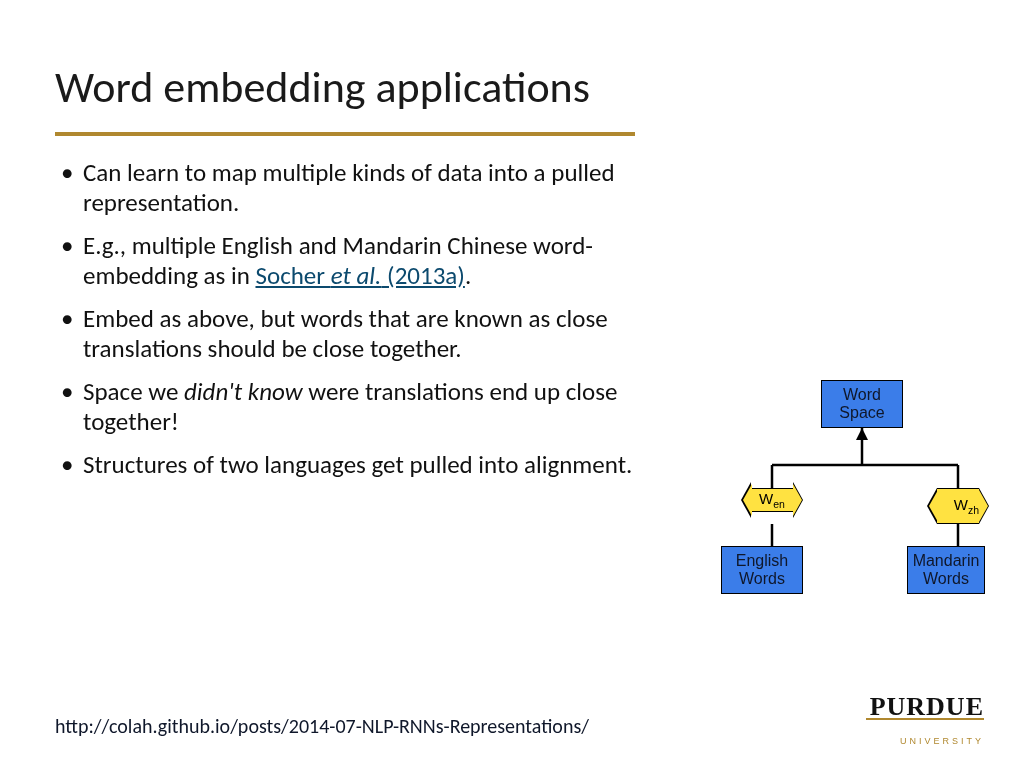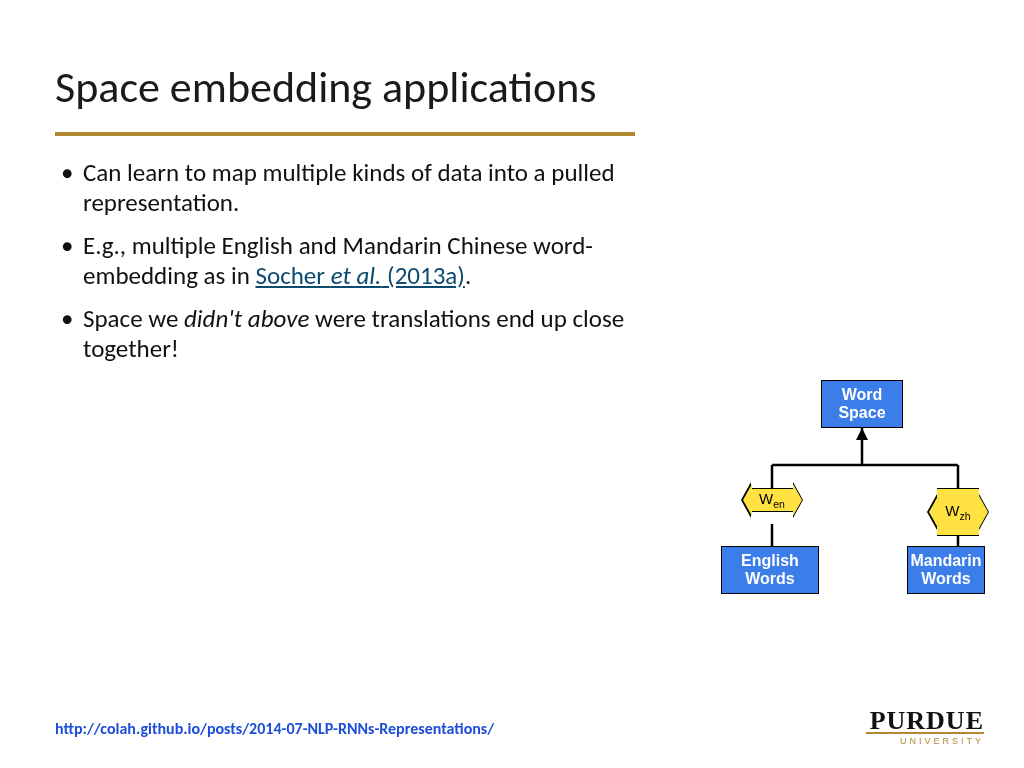--- a/index.html
+++ b/index.html
@@ -56,23 +56,22 @@
     color: #0c4a6e;
     text-decoration: underline;
     font-style: italic;
   }
   .link .nonitalic { font-style: normal; }
   .didnt { font-style: italic; }
   .footer-url {
     position: absolute;
     left: 55px;
     bottom: 30px;
-    font-size: 16px;
-    color: #1d4ed8;
-    font-weight: bold;
+    font-size: 20px;
+    color: #0f172a;
   }
   .logo {
     position: absolute;
     right: 40px;
     bottom: 22px;
     text-align: right;
   }
   .logo .p-name {
     font-family: "Times New Roman", serif;
     font-weight: 700;
@@ -80,86 +79,88 @@
     letter-spacing: 1px;
     color: #111;
     line-height: 0.9;
   }
   .logo .p-univ {
     font-family: Arial, sans-serif;
     font-size: 9px;
     letter-spacing: 3px;
     color: #b0882f;
     border-top: 2px solid #b0882f;
-    padding-top: 2px;
+    padding-top: 16px;
     margin-top: 0px;
     width: 118px;
   }
   .diagram {
     position: absolute;
     right: 18px;
     top: 380px;
     width: 285px;
     height: 230px;
   }
   .box {
     position: absolute;
     border: 1.5px solid #000;
     display: flex;
     align-items: center;
     justify-content: center;
     font-family: Arial, sans-serif;
     text-align: center;
   }
-  .bluebox { background: #3b7de9; color: #ffffff; font-weight: bold; }
+  .bluebox { background: #3b7de9; color: #0f172a; }
   .ws { left: 100px; top: 0; width: 82px; height: 48px; font-size: 16px; line-height: 1.1; }
-  .eng { left: 0; top: 166px; width: 98px; height: 48px; font-size: 16px; line-height: 1.1; }
+  .eng { left: 0; top: 166px; width: 82px; height: 48px; font-size: 16px; line-height: 1.1; }
   .man { left: 186px; top: 166px; width: 78px; height: 48px; font-size: 16px; line-height: 1.1; }
   .yellowhex {
     position: absolute;
     background: #ffe241;
     border-top: 1.5px solid #000;
     border-bottom: 1.5px solid #000;
     display: flex; align-items: center; justify-content: center;
     font-family: Arial, sans-serif; font-size: 15px;
   }
   .yellowhex .tri-l, .yellowhex .tri-r {
     position: absolute; width: 0; height: 0;
     border-top: 18px solid transparent;
     border-bottom: 18px solid transparent;
   }
   .yh-en { left: 30px; top: 108px; width: 42px; height: 24px; }
-  .yh-zh { left: 216px; top: 108px; width: 42px; height: 48px; }
+  .yh-zh { left: 216px; top: 108px; width: 42px; height: 36px; justify-content: flex-end; }
   .yh-en .tri-l { left: -10px; border-right: 10px solid #000; }
   .yh-en .tri-l::after { content:''; position:absolute; left:1.5px; top:-16.5px; border-top:16.5px solid transparent; border-bottom:16.5px solid transparent; border-right:9px solid #ffe241; }
   .yh-en .tri-r { right: -10px; border-left: 10px solid #000; }
   .yh-en .tri-r::after { content:''; position:absolute; right:1.5px; top:-16.5px; border-top:16.5px solid transparent; border-bottom:16.5px solid transparent; border-left:9px solid #ffe241; }
   .yh-zh .tri-l { left: -10px; border-right: 10px solid #000; }
   .yh-zh .tri-l::after { content:''; position:absolute; left:1.5px; top:-16.5px; border-top:16.5px solid transparent; border-bottom:16.5px solid transparent; border-right:9px solid #ffe241; }
   .yh-zh .tri-r { right: -10px; border-left: 10px solid #000; }
   .yh-zh .tri-r::after { content:''; position:absolute; right:1.5px; top:-16.5px; border-top:16.5px solid transparent; border-bottom:16.5px solid transparent; border-left:9px solid #ffe241; }
   sub { font-size: 0.7em; }
 </style>
 </head>
 <body>
 
 <div class="slide">
 
-  <div class="title">Space embedding applications</div>
+  <div class="title">Word embedding applications</div>
   <div class="rule"></div>
 
   <div class="content">
     <ul class="bullets">
       <li><span>Can learn to map multiple kinds of data into a pulled representation.</span></li>
       <li>
         <span>E.g., multiple English and Mandarin Chinese word-embedding as in </span><a class="link" href="#"><span class="nonitalic">Socher </span><span>et al.</span><span class="nonitalic"> (2013a)</span></a><span>.</span>
       </li>
+      <li><span>Embed as above, but words that are known as close translations should be close together.</span></li>
       <li>
-        <span>Space we </span><span class="didnt">didn't above</span><span> were translations end up close together!</span>
+        <span>Space we </span><span class="didnt">didn't know</span><span> were translations end up close together!</span>
       </li>
+      <li><span>Structures of two languages get pulled into alignment.</span></li>
     </ul>
   </div>
 
   <div class="diagram">
     <svg width="285" height="230" style="position:absolute;left:0;top:0">
       <line x1="141" y1="62" x2="141" y2="48" stroke="#000" stroke-width="2.5"></line>
       <polygon points="141,48 135,60 147,60" fill="#000"></polygon>
       <line x1="141" y1="62" x2="141" y2="85" stroke="#000" stroke-width="2.5"></line>
       <line x1="51" y1="85" x2="237" y2="85" stroke="#000" stroke-width="2.5"></line>
       <line x1="51" y1="85" x2="51" y2="108" stroke="#000" stroke-width="2.5"></line>

